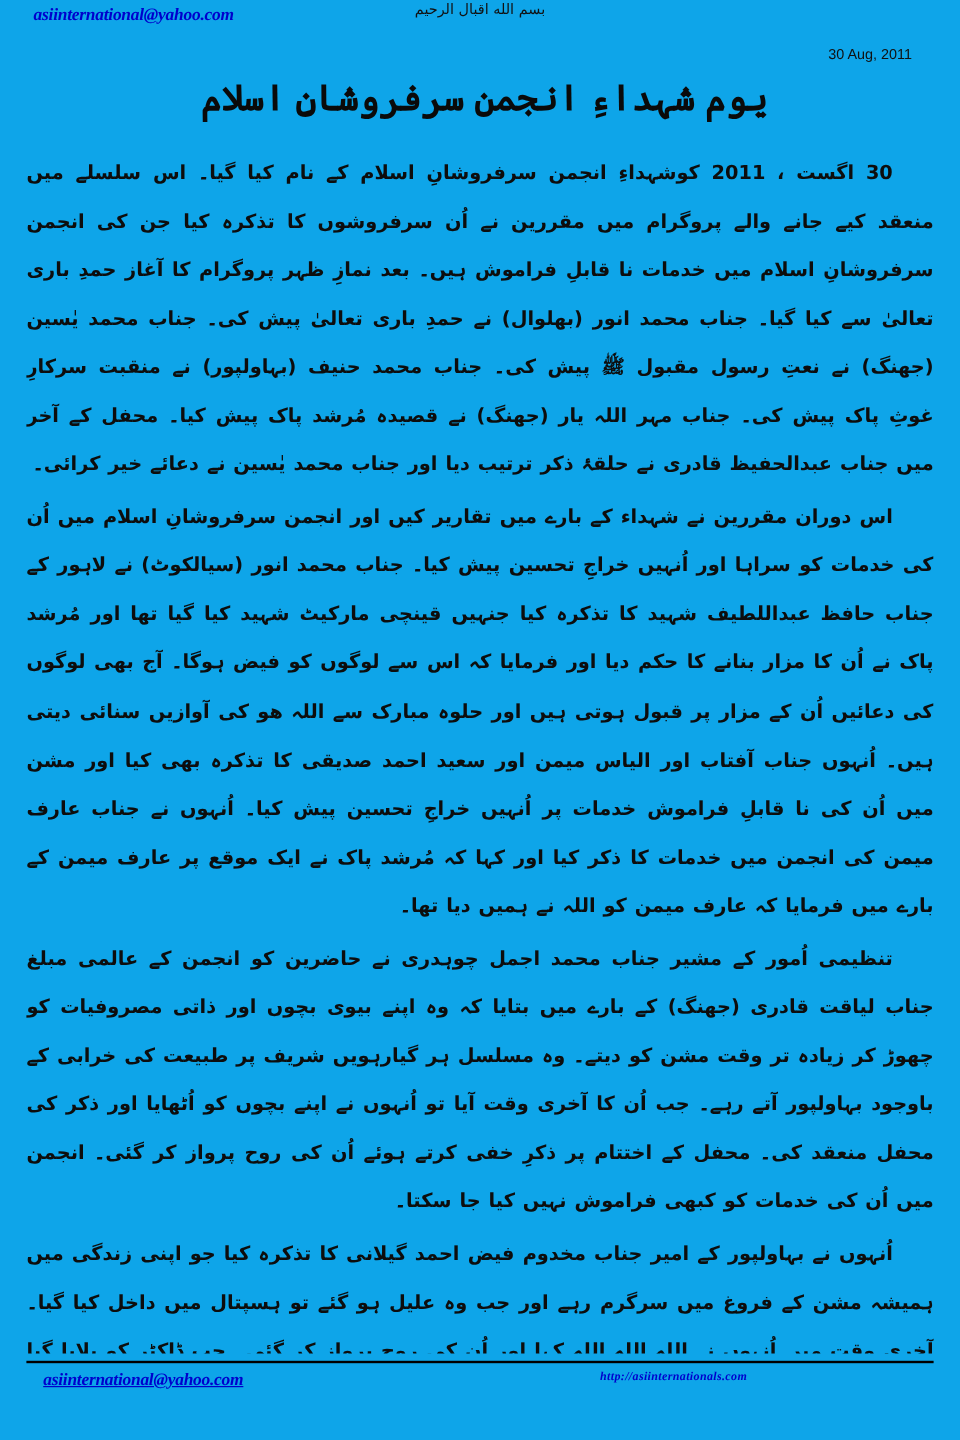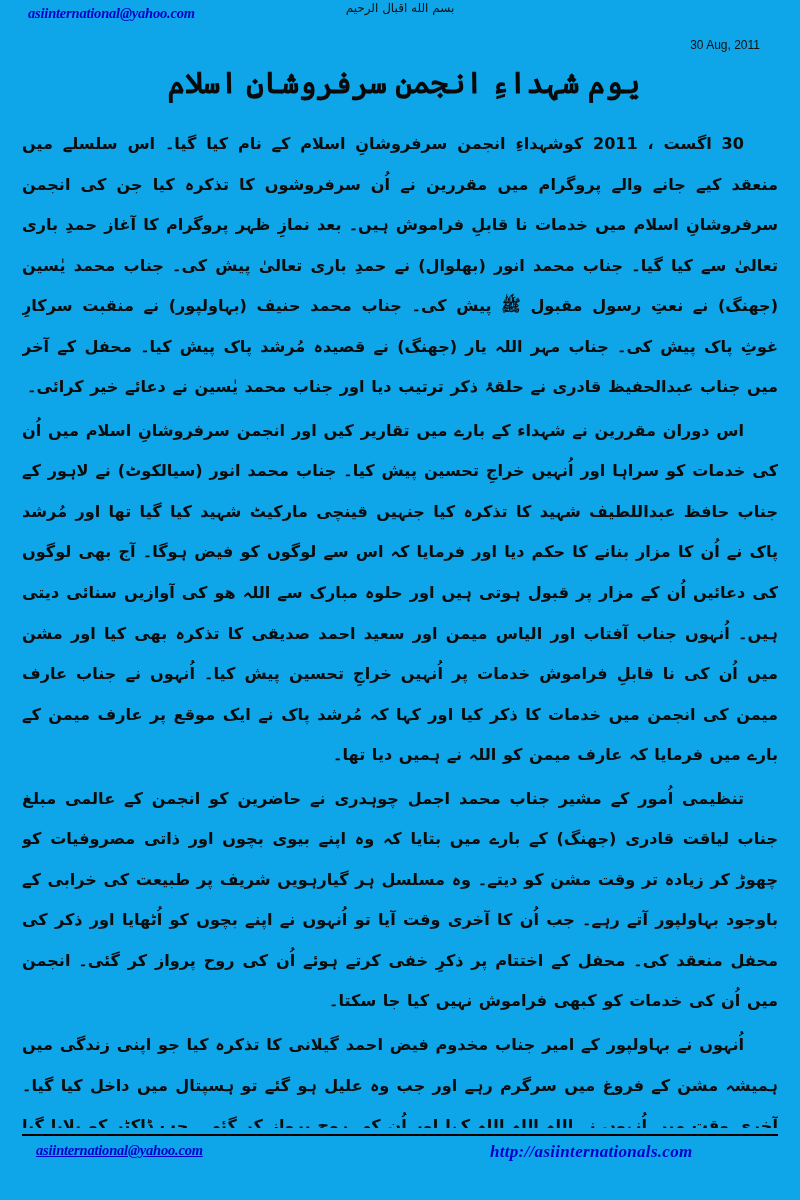--- a/index.html
+++ b/index.html
@@ -147,28 +147,28 @@
     font-family: "Liberation Serif", serif;
     font-style: italic;
     font-weight: bold;
     font-size: 14.5px;
     letter-spacing: -0.2px;
     white-space: nowrap;
   }
 
   .footer-url {
     position: absolute;
-    left: 468px;
+    left: 478px;
     top: 0;
     direction: ltr;
     color: #0000cc;
     font-family: "Liberation Serif", serif;
     font-style: italic;
     font-weight: bold;
-    font-size: 17px;
+    font-size: 10px;
     letter-spacing: 0.3px;
     white-space: nowrap;
     text-decoration: none;
   }
 </style>
 </head>
 <body>
 
 <div class="page">
 

